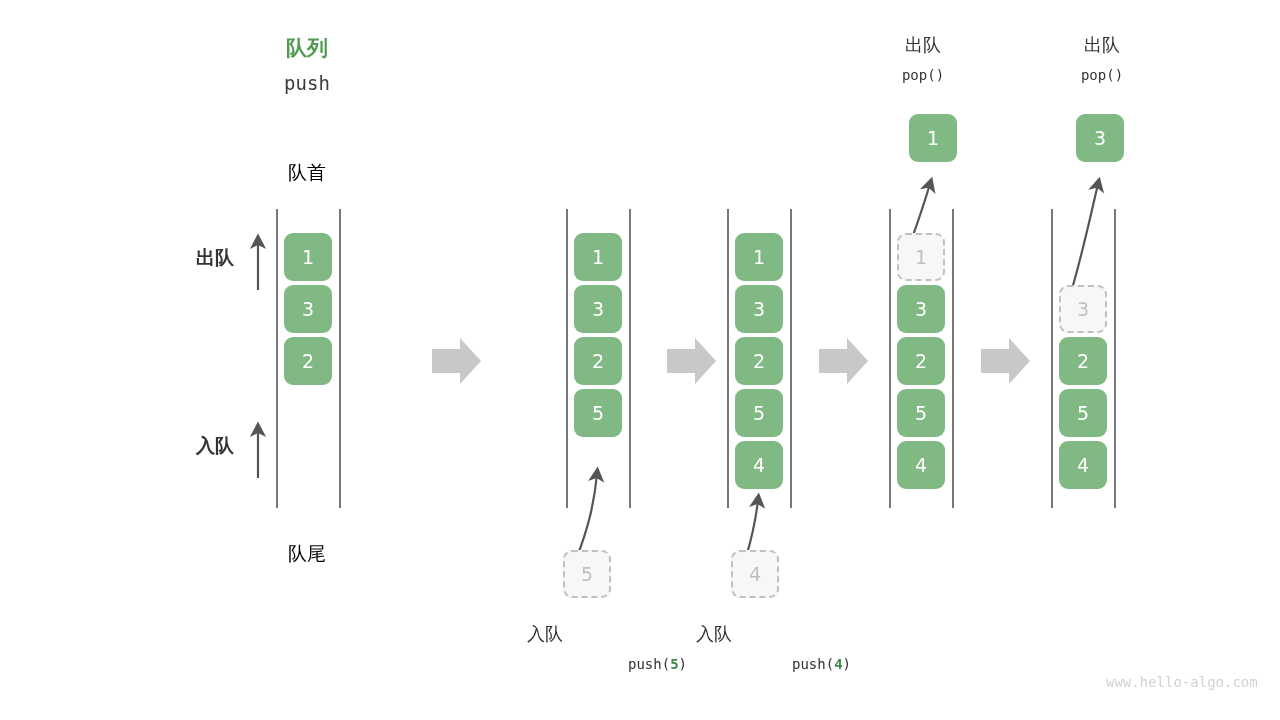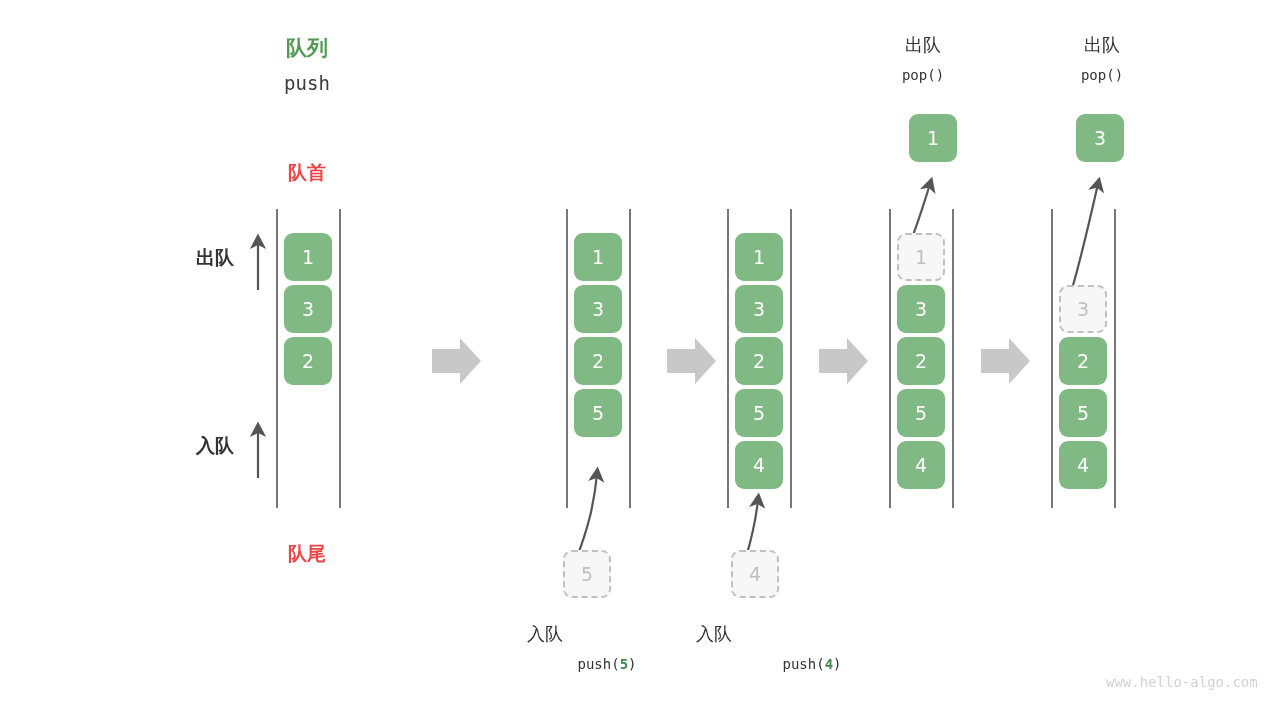--- a/index.html
+++ b/index.html
@@ -41,22 +41,22 @@
     font-weight: bold;
     color: #509a52;
   }
   .title-en {
     font-size: 19px;
     font-family: "DejaVu Sans Mono", "Liberation Mono", monospace;
     color: #3c3c3c;
   }
   .head-cn {
     font-size: 19px;
-    font-weight: bold;
-    color: #ef4444;
+    font-weight: normal;
+    color: #000000;
   }
   .side-cn {
     font-size: 19px;
     font-weight: bold;
     color: #333333;
   }
   .op-cn {
     font-size: 18px;
     color: #333333;
   }
@@ -186,32 +186,32 @@
   </div>
 
   <div>
     <div class="cell filled" style="left:534px; top:233px;">1</div>
     <div class="cell filled" style="left:534px; top:285px;">3</div>
     <div class="cell filled" style="left:534px; top:337px;">2</div>
     <div class="cell filled" style="left:534px; top:389px;">5</div>
   </div>
   <div class="cell ghost" style="left:523px; top:550px;">5</div>
   <div class="lbl op-cn" style="left:487px; top:622px; width:120px; text-align:left;">入队</div>
-  <div class="lbl op-mono" style="left:487px; top:656px; width:160px; text-align:center;"><span>push(</span><span class="num">5</span><span>)</span></div>
+  <div class="lbl op-mono" style="left:487px; top:656px; width:160px; text-align:right;"><span>push(</span><span class="num">5</span><span>)</span></div>
 
   <div>
     <div class="cell filled" style="left:695px; top:233px;">1</div>
     <div class="cell filled" style="left:695px; top:285px;">3</div>
     <div class="cell filled" style="left:695px; top:337px;">2</div>
     <div class="cell filled" style="left:695px; top:389px;">5</div>
     <div class="cell filled" style="left:695px; top:441px;">4</div>
   </div>
   <div class="cell ghost" style="left:691px; top:550px;">4</div>
   <div class="lbl op-cn" style="left:656px; top:622px; width:120px; text-align:left;">入队</div>
-  <div class="lbl op-mono" style="left:692px; top:656px; width:160px; text-align:center;"><span>push(</span><span class="num">4</span><span>)</span></div>
+  <div class="lbl op-mono" style="left:651px; top:656px; width:160px; text-align:right;"><span>push(</span><span class="num">4</span><span>)</span></div>
 
   <div class="lbl op-cn" style="left:835px; top:33px; width:96px;">出队</div>
   <div class="lbl op-mono" style="left:835px; top:67px; width:96px;">pop()</div>
   <div class="cell filled" style="left:869px; top:114px;">1</div>
   <div>
     <div class="cell ghost" style="left:857px; top:233px;">1</div>
     <div class="cell filled" style="left:857px; top:285px;">3</div>
     <div class="cell filled" style="left:857px; top:337px;">2</div>
     <div class="cell filled" style="left:857px; top:389px;">5</div>
     <div class="cell filled" style="left:857px; top:441px;">4</div>

